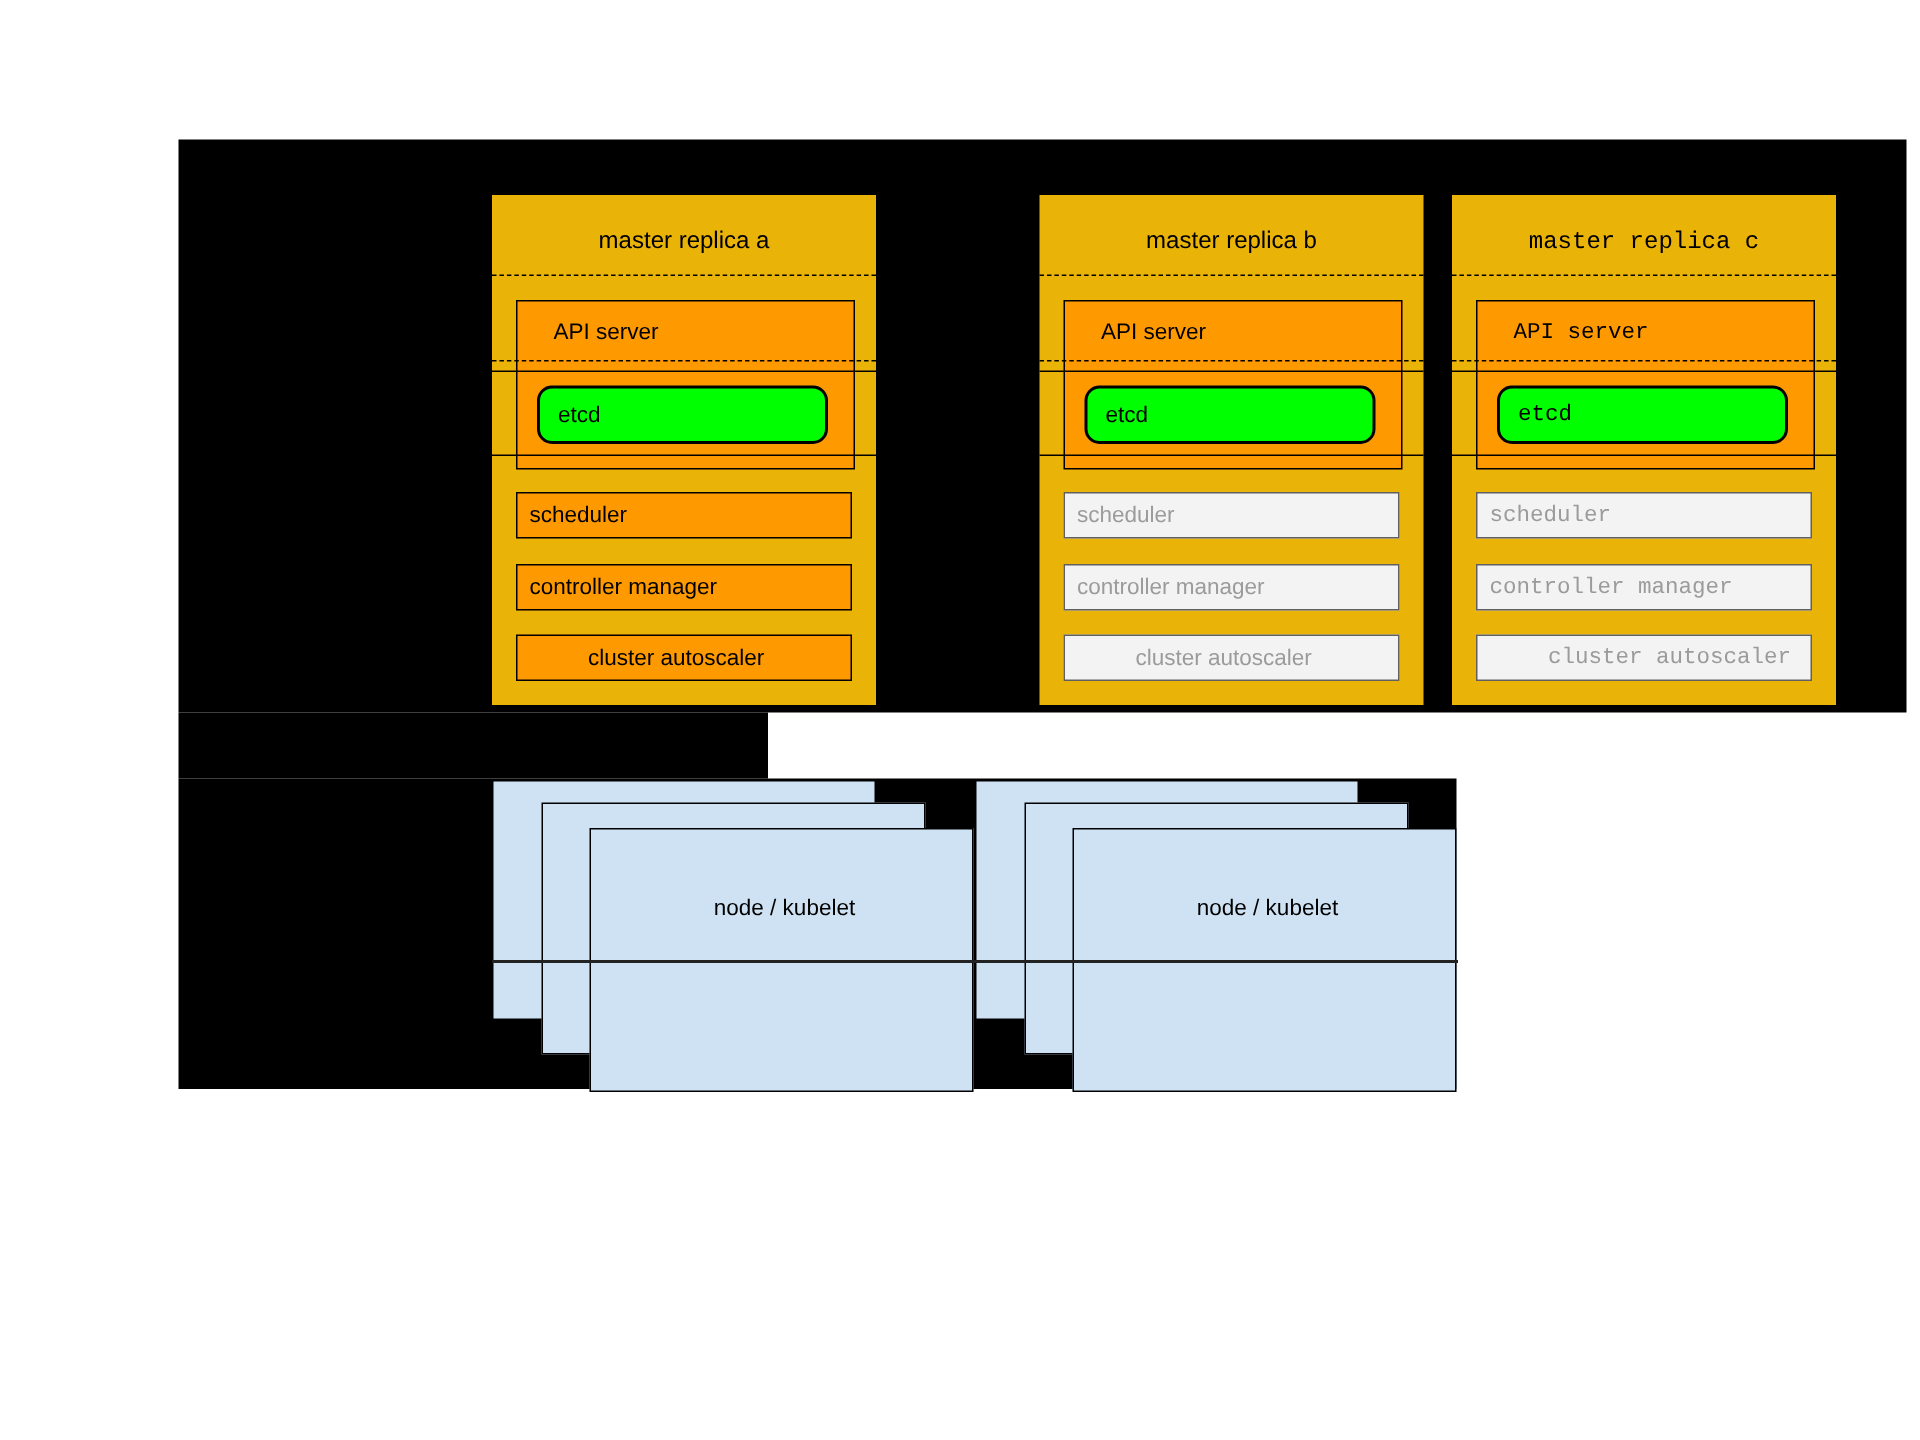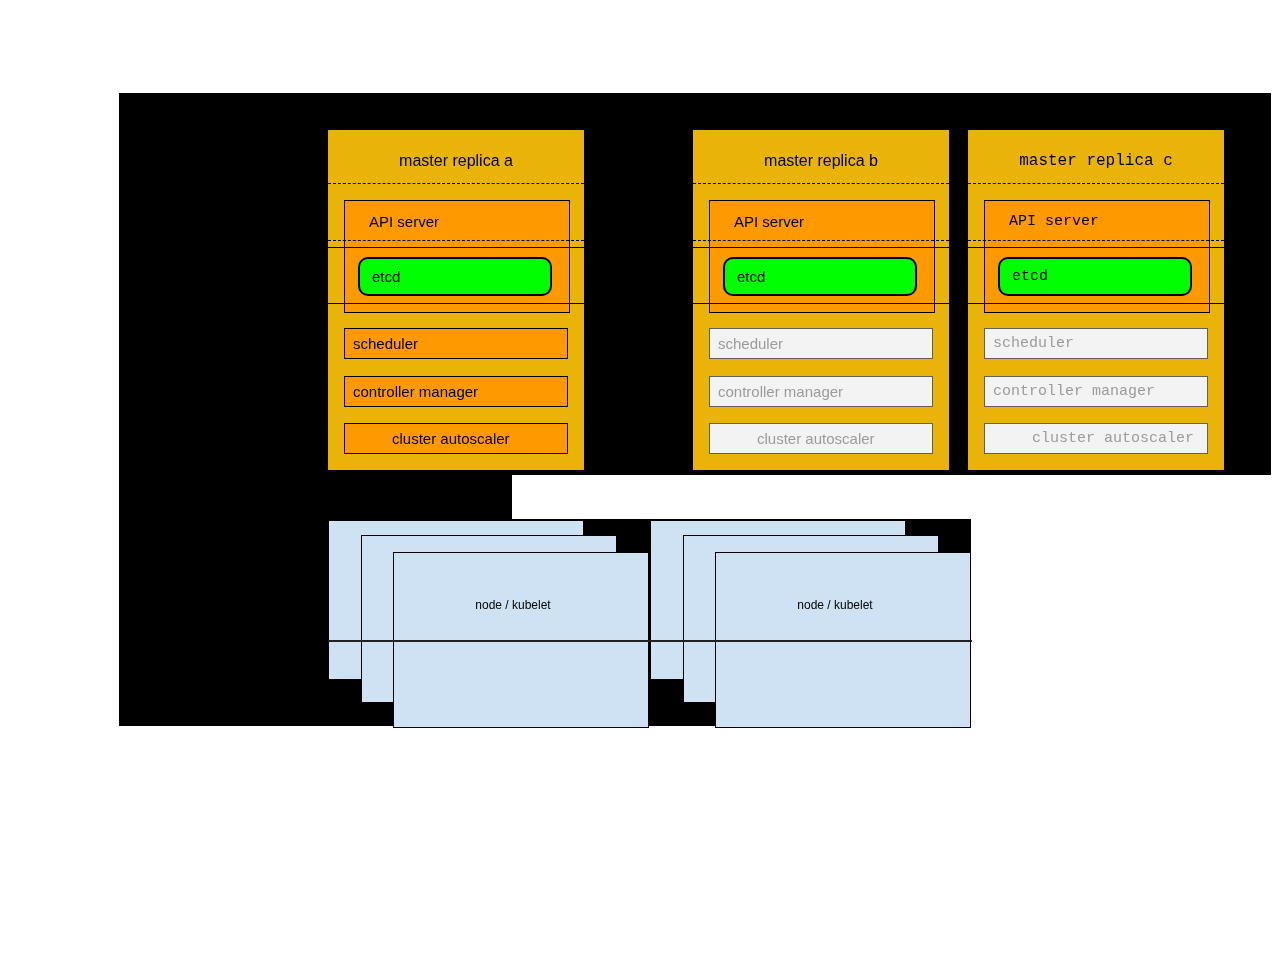--- a/index.html
+++ b/index.html
@@ -109,27 +109,27 @@
     position: absolute;
     width: 256px;
     background: #cfe2f3;
     border: 1px solid #000;
   }
   .nb-back  { left: 0;    top: 1px;  height: 160px; z-index: 2; }
   .nb-mid   { left: 33px; top: 16px; height: 168px; z-index: 3; }
   .nb-front { left: 65px; top: 33px; height: 176px; z-index: 4; }
   .node-label {
     position: absolute;
-    left: 57px; top: 33px;
+    left: 67px; top: 33px;
     width: 256px; height: 88px;
     display: flex;
     align-items: center;
     justify-content: center;
     padding-top: 18px;
-    font-size: 12px;
+    font-size: 15px;
     z-index: 5;
   }
   .node-line {
     position: absolute;
     left: 0; top: 121px;
     width: 322px; height: 0;
     border-top: 2px solid #222;
     z-index: 6;
   }
 </style>

